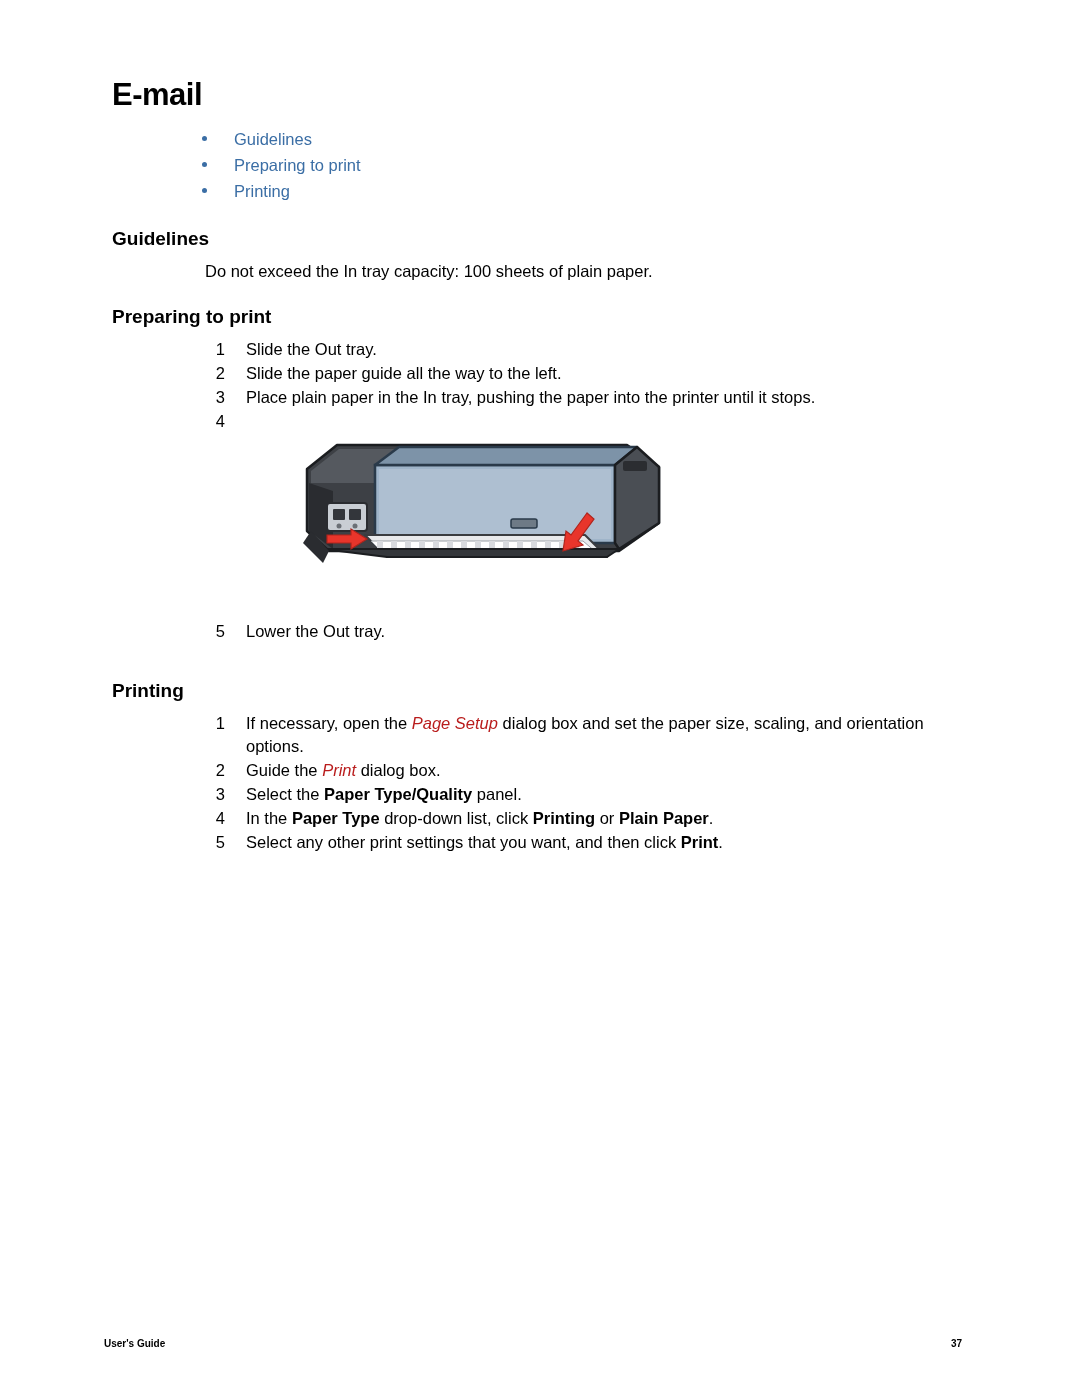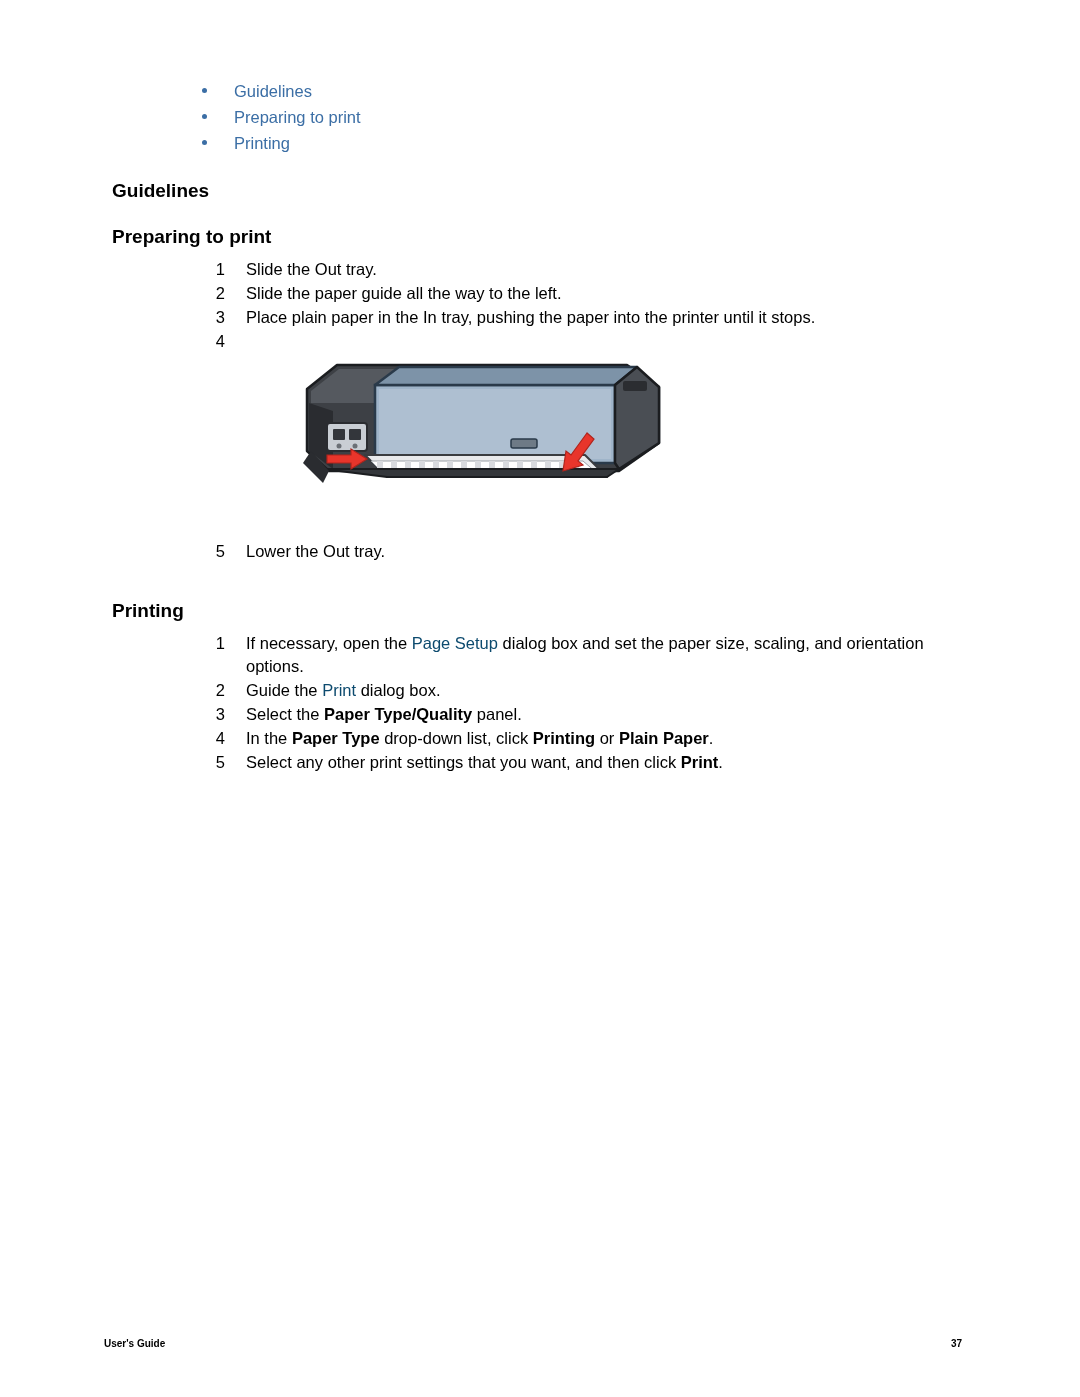--- a/index.html
+++ b/index.html
@@ -79,21 +79,22 @@
     margin-bottom: 1px;
   }
   ol.steps li .num {
     position: absolute;
     left: 0;
     top: 0;
     width: 20px;
     text-align: right;
   }
   .link {
-    color: #0c4a6e;
+    color: #b91c1c;
+    font-style: italic;
   }
   b { font-weight: bold; }
   .figure {
     margin: 22px 0 10px 0;
     text-align: left;
     padding-left: 155px;
   }
   .single-step {
     margin-top: 4px;
   }
@@ -110,37 +111,39 @@
   }
   .spacer-tall { height: 12px; }
 </style>
 </head>
 <body>
 
 <div class="page">
 
   <div class="content">
 
+    <h1 class="title">E-mail</h1>
 
     <ul class="toc">
       <li>
         <span class="bullet"></span>
         <span>Guidelines</span>
       </li>
       <li>
         <span class="bullet"></span>
         <span>Preparing to print</span>
       </li>
       <li>
         <span class="bullet"></span>
         <span>Printing</span>
       </li>
     </ul>
 
     <h2 class="section">Guidelines</h2>
+    <div class="para">Do not exceed the In tray capacity: 100 sheets of plain paper.</div>
 
     <h2 class="section">Preparing to print</h2>
     <ol class="steps">
       <li>
         <span class="num">1</span>
         <span>Slide the Out tray.</span>
       </li>
       <li>
         <span class="num">2</span>
         <span>Slide the paper guide all the way to the left.</span>

